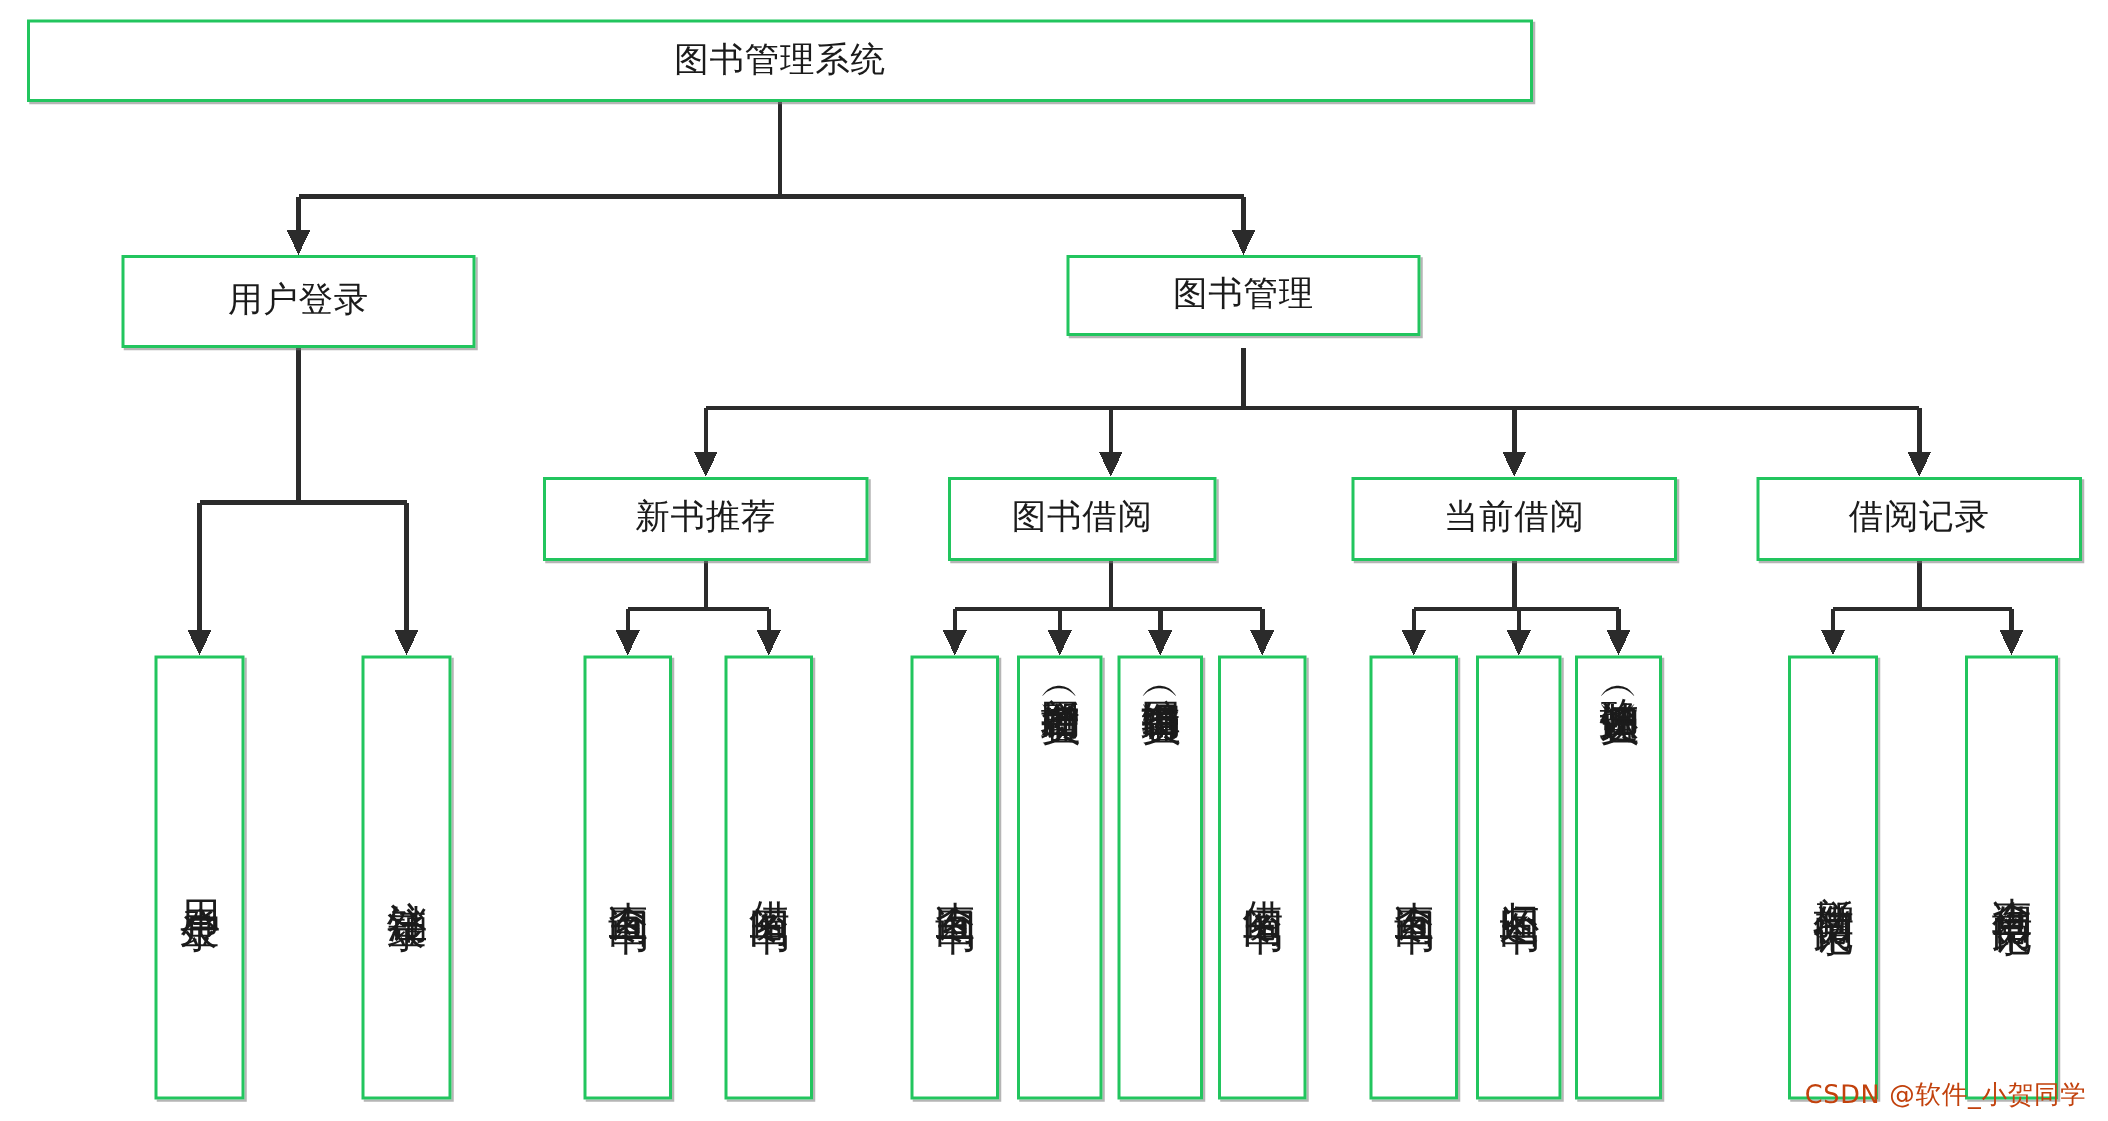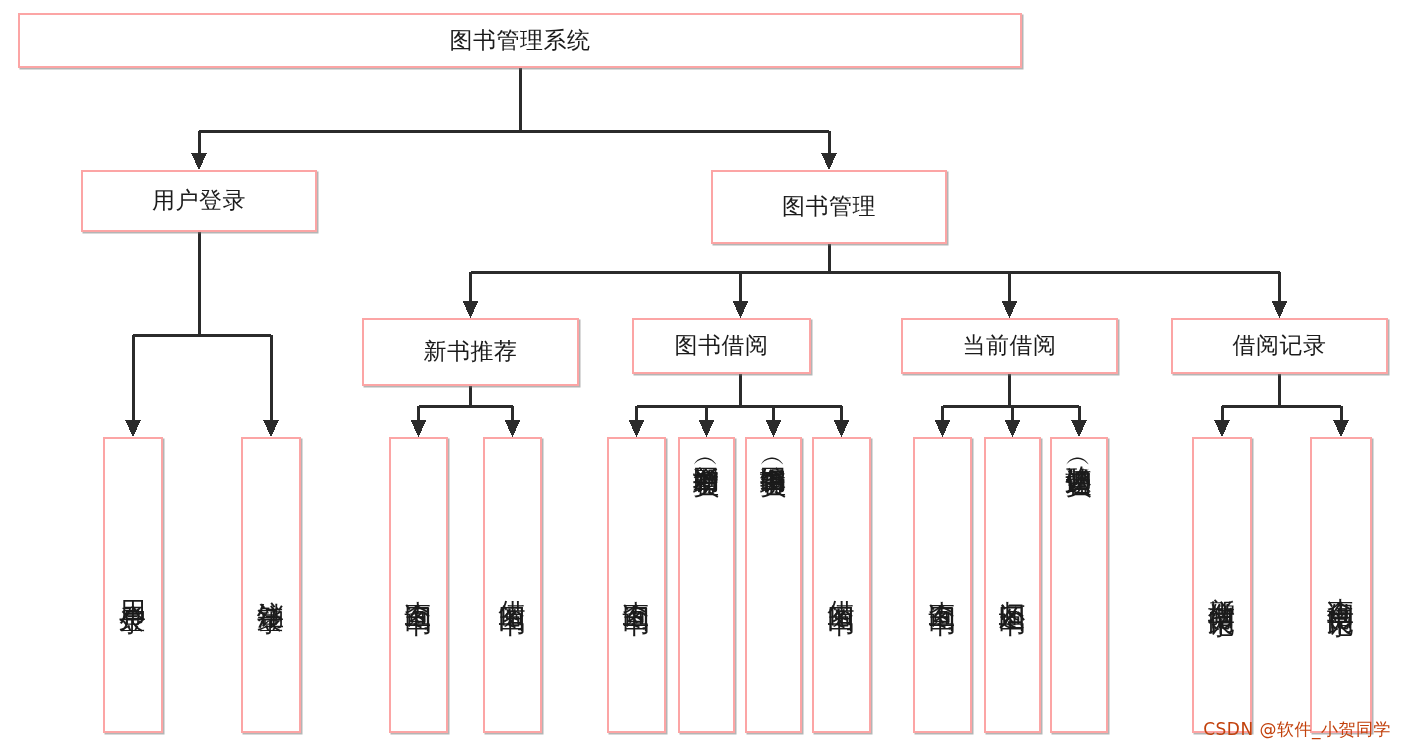--- a/index.html
+++ b/index.html
@@ -21,21 +21,21 @@
   #connector-layer {
     position: absolute;
     left: 0;
     top: 0;
     width: 1405px;
     height: 747px;
   }
   .node {
     position: absolute;
     box-sizing: border-box;
-    border: 2px solid #fca5a5;
+    border: 2px solid #22c55e;
     background: #ffffff;
     display: flex;
     align-items: center;
     justify-content: center;
     box-shadow: 1.5px 1.5px 0 rgba(120,120,120,0.55);
   }
   .node .node-label {
     color: #1b1b1b;
     letter-spacing: 0.5px;
     line-height: 1.12;
@@ -150,24 +150,24 @@
       </g>
     </svg>
 
   <div id="node-layer">
       <div class="node horizontal" style="left: 18px; top: 13px; width: 1004px; height: 55px;">
         <span class="node-label">图书管理系统</span>
       </div>
       <div class="node horizontal" style="left: 81px; top: 170px; width: 236px; height: 62px;">
         <span class="node-label">用户登录</span>
       </div>
-      <div class="node horizontal" style="left: 711px; top: 170px; width: 236px; height: 74px;">
+      <div class="node horizontal" style="left: 711px; top: 170px; width: 236px; height: 54px;">
         <span class="node-label">图书管理</span>
       </div>
-      <div class="node horizontal" style="left: 362px; top: 318px; width: 217px; height: 68px;">
+      <div class="node horizontal" style="left: 362px; top: 318px; width: 217px; height: 56px;">
         <span class="node-label">新书推荐</span>
       </div>
       <div class="node horizontal" style="left: 632px; top: 318px; width: 179px; height: 56px;">
         <span class="node-label">图书借阅</span>
       </div>
       <div class="node horizontal" style="left: 901px; top: 318px; width: 217px; height: 56px;">
         <span class="node-label">当前借阅</span>
       </div>
       <div class="node horizontal" style="left: 1171px; top: 318px; width: 217px; height: 56px;">
         <span class="node-label">借阅记录</span>

